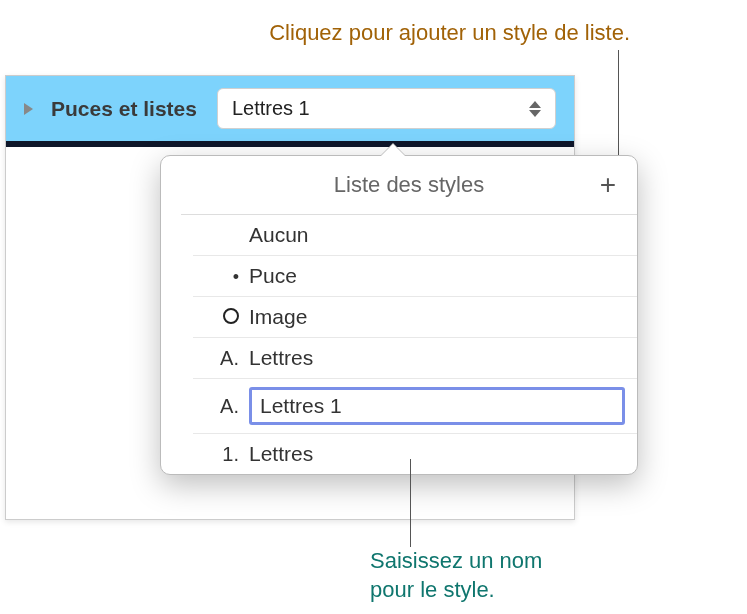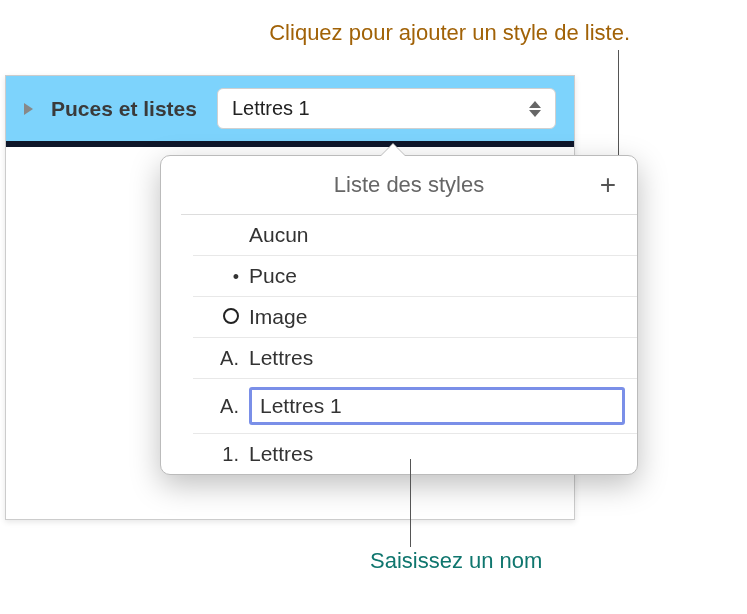--- a/index.html
+++ b/index.html
@@ -245,13 +245,14 @@
     <li class="style-row">
       <span class="style-marker">1.</span>
       <span class="style-label">Lettres</span>
     </li>
   </ul>
 </div>
 
 <div class="callout-line-bottom"></div>
 <div class="callout-bottom">
   <div>Saisissez un nom</div>
+  <div>pour le style.</div>
 </div>
 
 </body></html>

